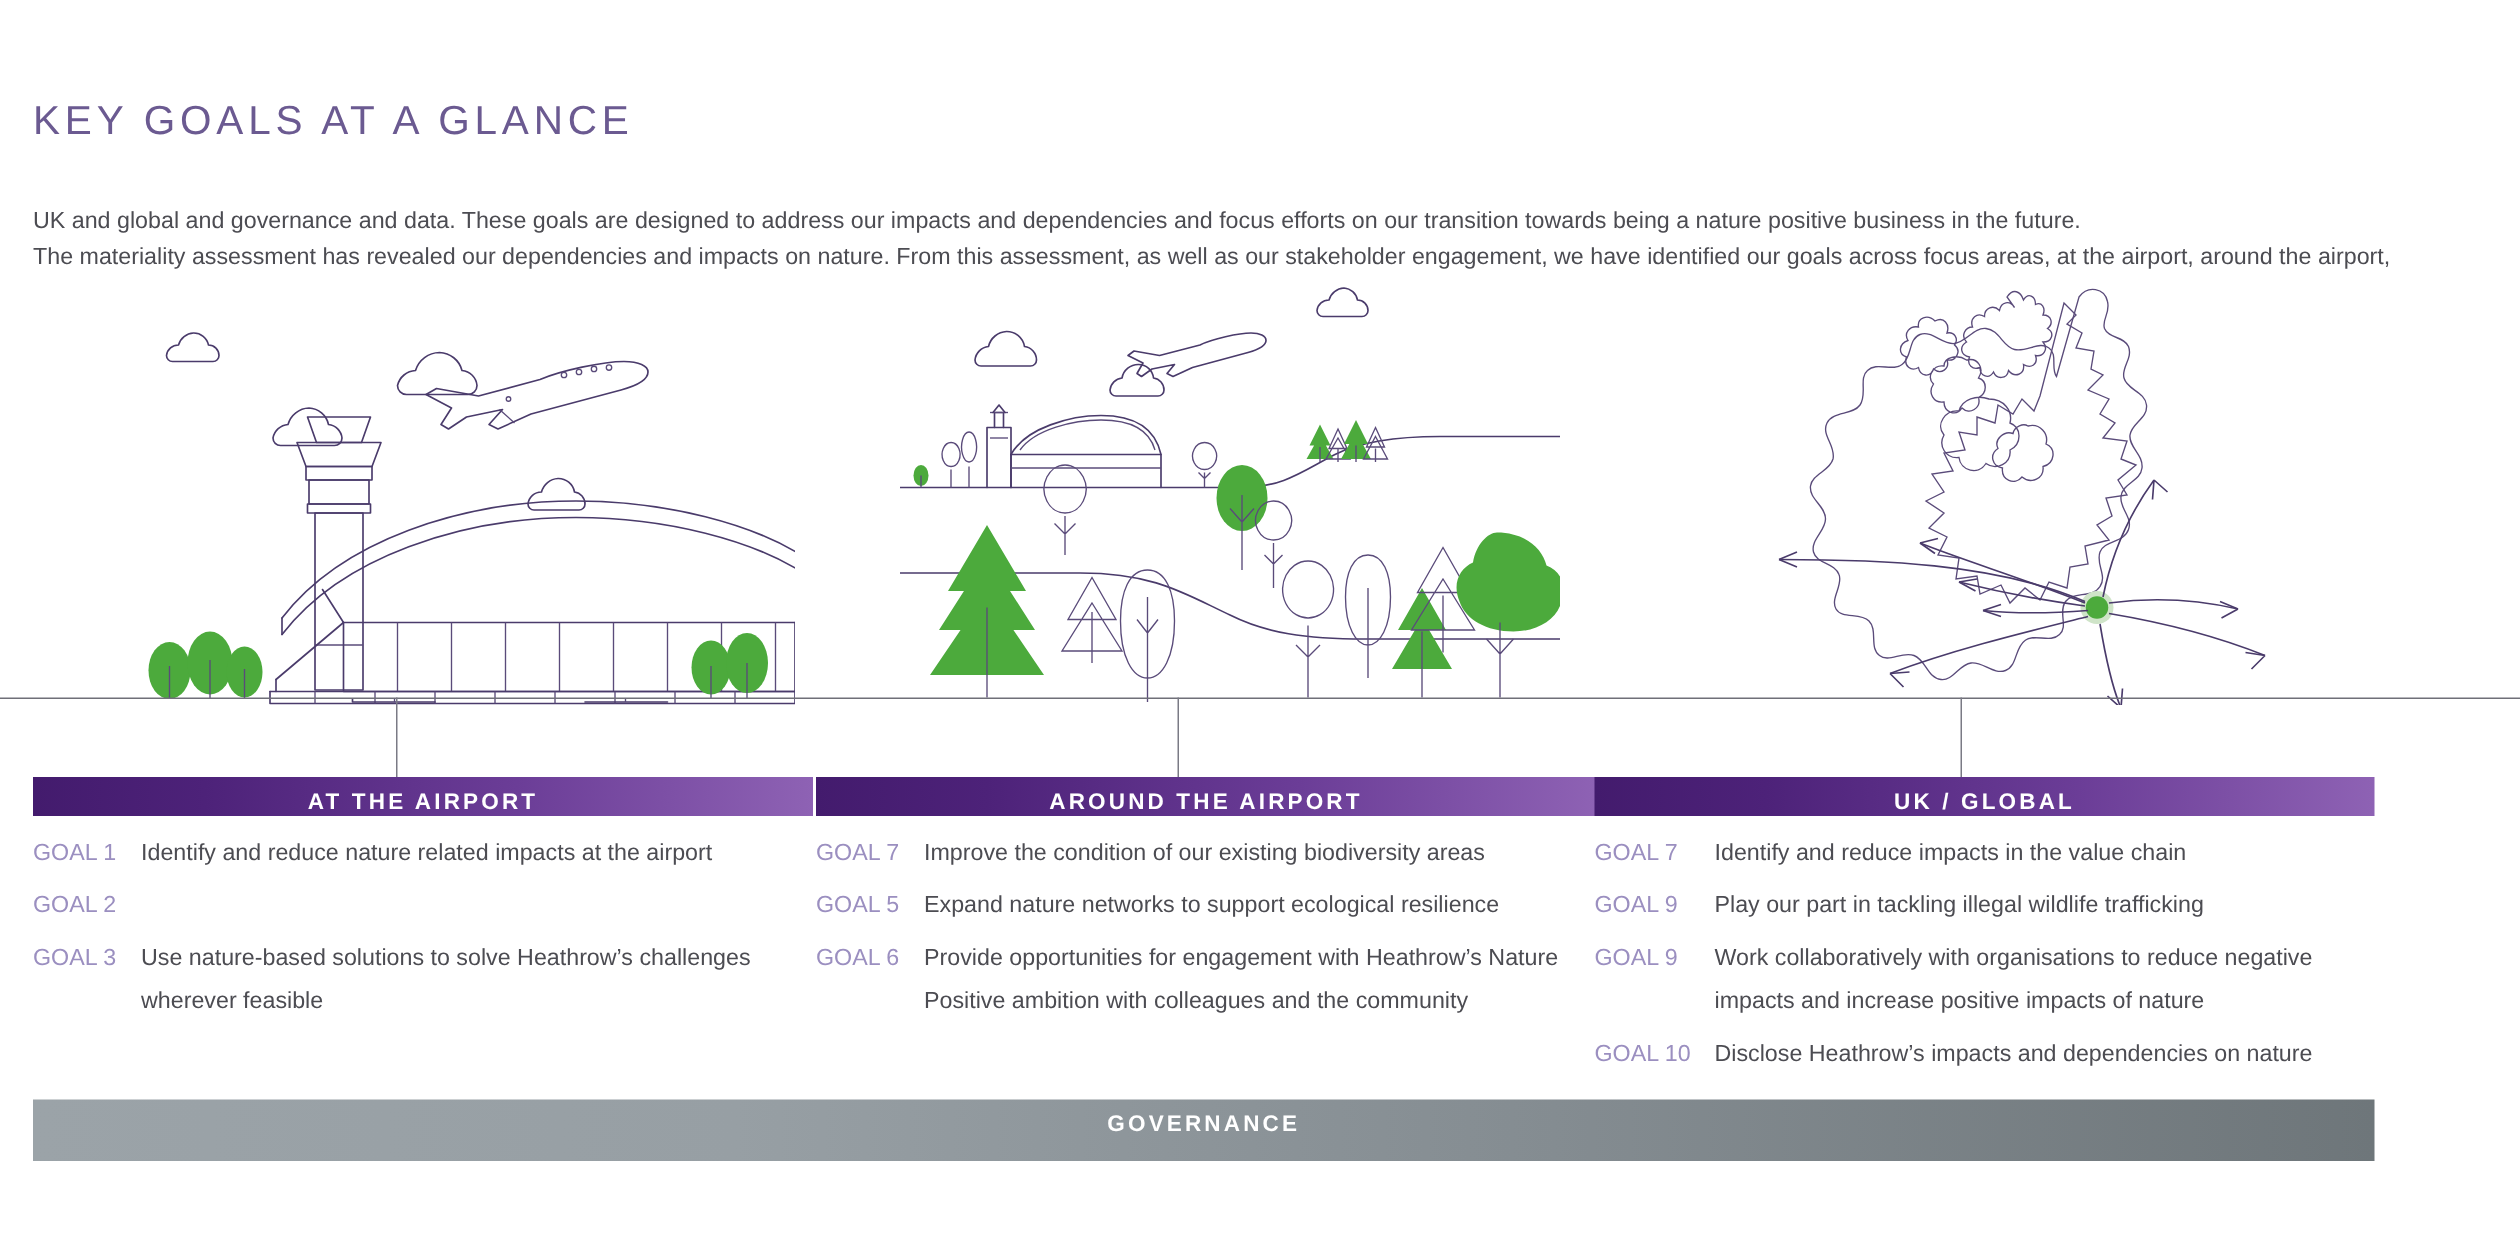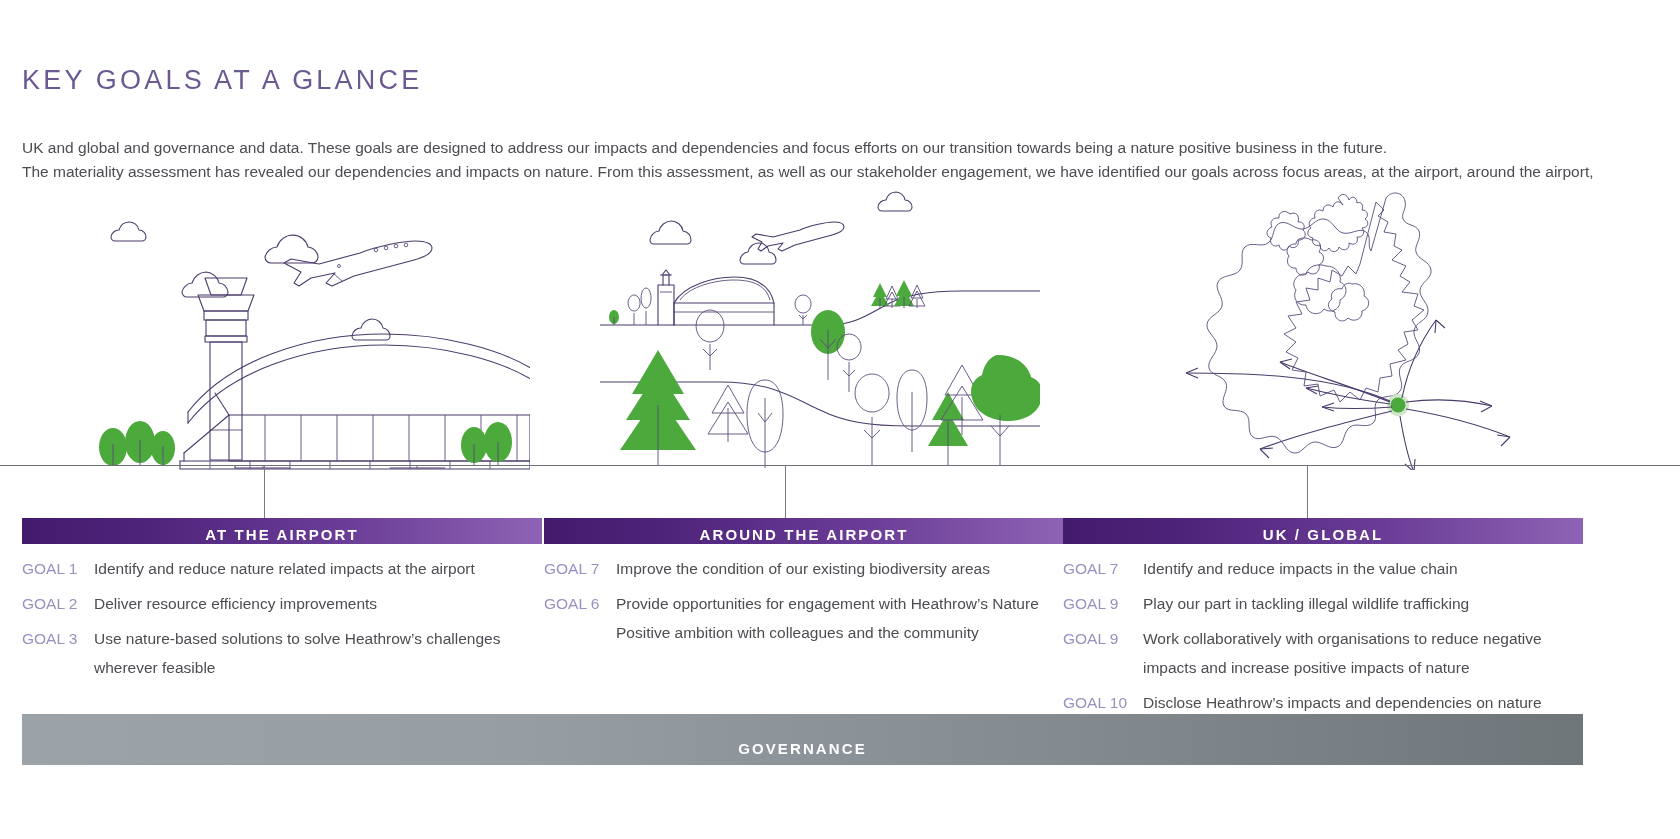--- a/index.html
+++ b/index.html
@@ -128,27 +128,27 @@
     flex: 1 1 auto;
     color: #4c4c52;
     font-size: 15.5px;
     line-height: 29px;
   }
 
   
   .governance {
     position: absolute;
     left: 22px;
-    top: 714px;
+    top: 733px;
     width: 1561px;
-    height: 51px;
+    height: 41px;
     background: linear-gradient(to right, #9ba3a8 0%, #979fa4 30%, #848c91 65%, #6e767a 100%);
     color: #ffffff;
     text-align: center;
-    padding-top: 24px;
+    padding-top: 6px;
     box-sizing: border-box;
   }
   .gov-title {
     font-size: 15px;
     font-weight: bold;
     letter-spacing: 2.1px;
     line-height: 21px;
   }
   .gov-sub {
     font-size: 15.5px;
@@ -425,37 +425,40 @@
 
     <div class="col col-1">
       <div class="col-header">AT THE AIRPORT</div>
       <div class="goal-list">
         <div class="goal-row">
           <span class="goal-tag">GOAL 1</span>
           <span class="goal-text">Identify and reduce nature related impacts at the airport</span>
         </div>
         <div class="goal-row">
           <span class="goal-tag">GOAL 2</span>
-          <span class="goal-text">Deliver resource efficiency improvements</span>
         </div>
         <div class="goal-row">
           <span class="goal-tag">GOAL 3</span>
           <span class="goal-text">Use nature-based solutions to solve Heathrow’s challenges wherever feasible</span>
         </div>
       </div>
     </div>
 
     <div class="col col-2">
       <div class="col-header">AROUND THE AIRPORT</div>
       <div class="goal-list">
         <div class="goal-row">
           <span class="goal-tag">GOAL 7</span>
           <span class="goal-text">Improve the condition of our existing biodiversity areas</span>
         </div>
         <div class="goal-row">
+          <span class="goal-tag">GOAL 5</span>
+          <span class="goal-text">Expand nature networks to support ecological resilience</span>
+        </div>
+        <div class="goal-row">
           <span class="goal-tag">GOAL 6</span>
           <span class="goal-text">Provide opportunities for engagement with Heathrow’s Nature Positive ambition with colleagues and the community</span>
         </div>
       </div>
     </div>
 
     <div class="col col-3">
       <div class="col-header">UK / GLOBAL</div>
       <div class="goal-list">
         <div class="goal-row">

